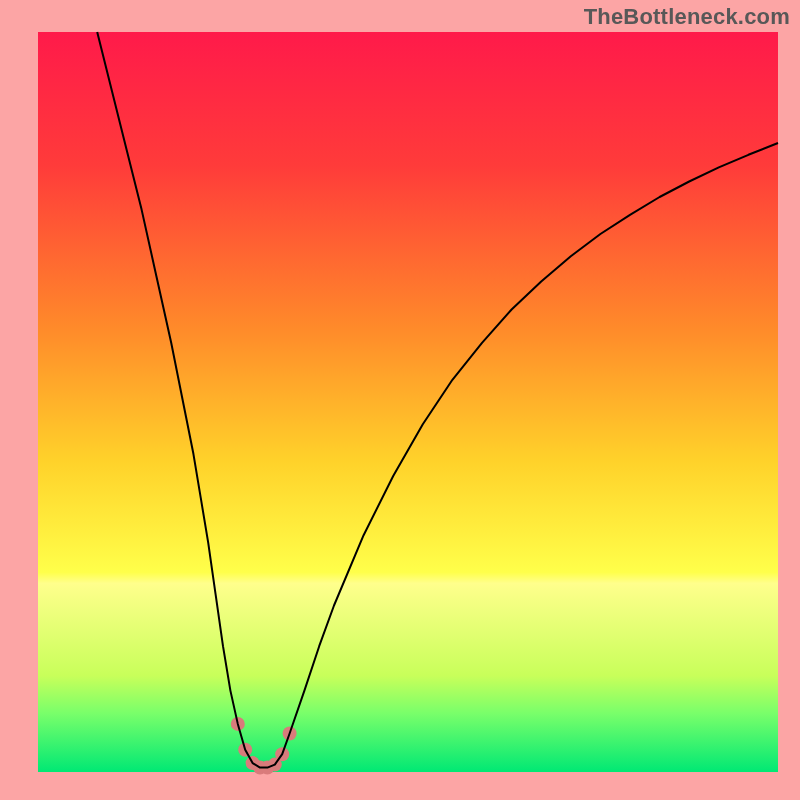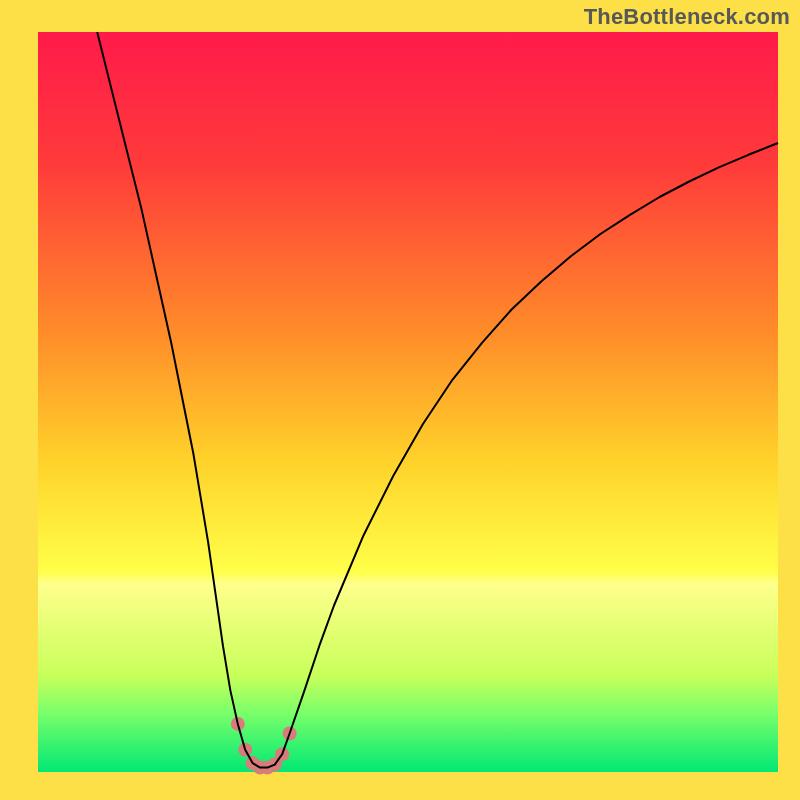--- a/index.html
+++ b/index.html
@@ -8,21 +8,21 @@
     width: 800px;
     height: 800px;
     background: #000;
     overflow: hidden;
     font-family: Arial, Helvetica, sans-serif;
   }
   .stage {
     position: relative;
     width: 800px;
     height: 800px;
-    background: #fde047;
+    background: #fca5a5;
   }
   .watermark {
     position: absolute;
     top: 4px;
     right: 10px;
     color: #585858;
     font-size: 22px;
     font-weight: 600;
     letter-spacing: 0.2px;
     z-index: 10;

